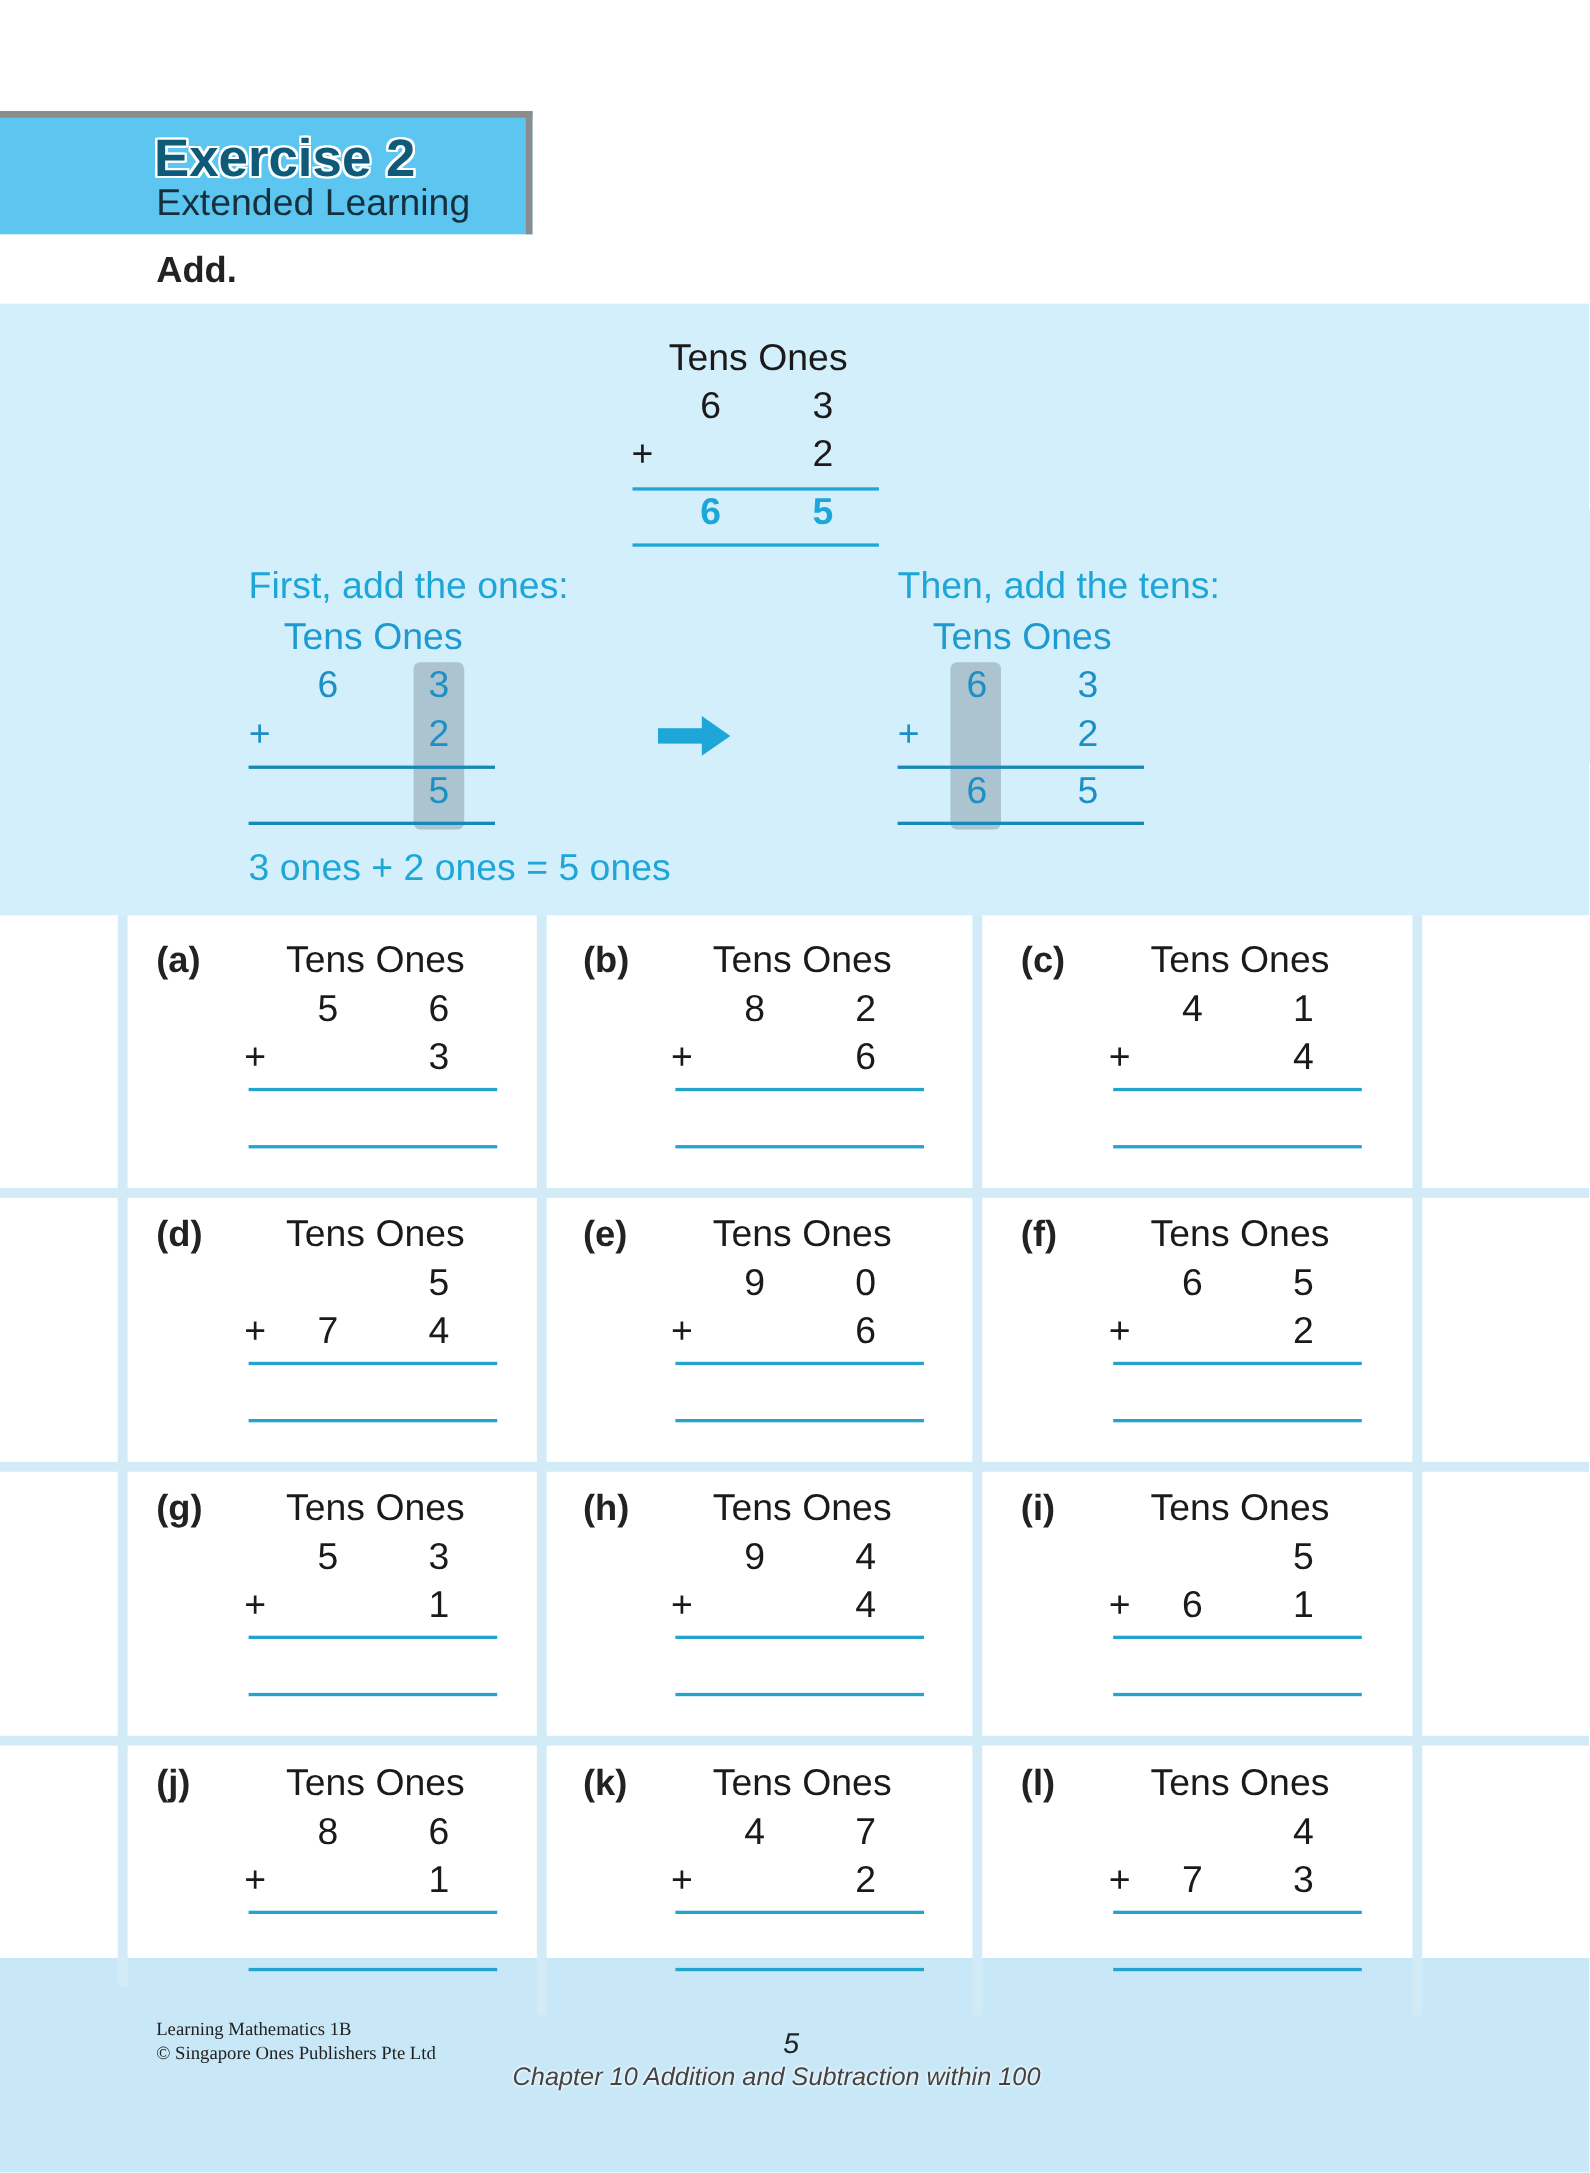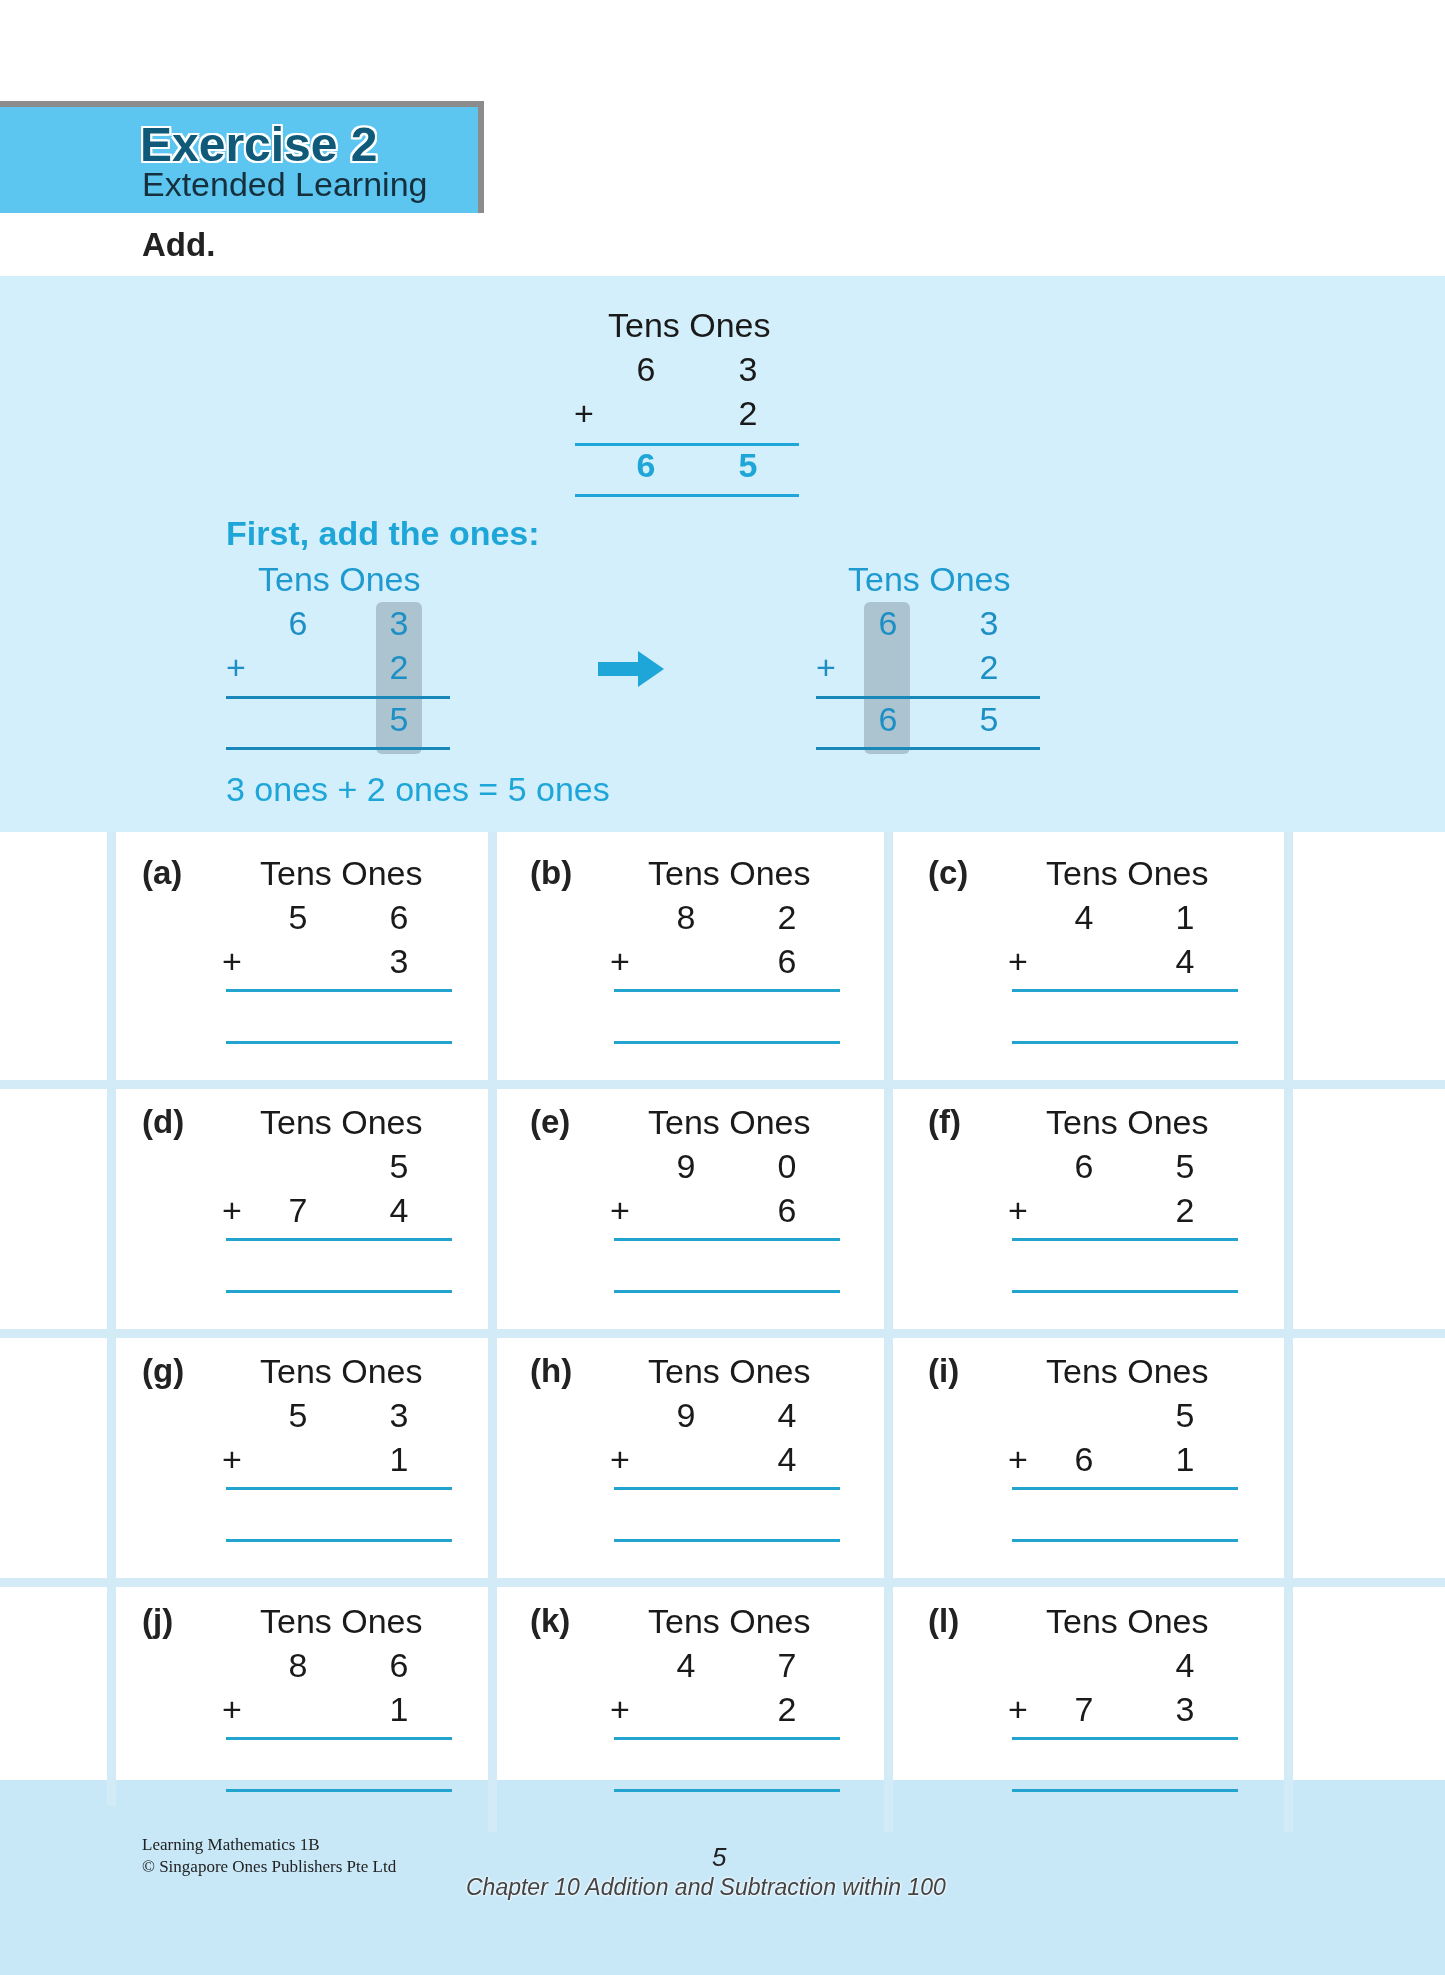--- a/index.html
+++ b/index.html
@@ -42,21 +42,21 @@
 
   .colmath { position: absolute; }
   .colmath .hdr { position: absolute; top: 0; font-size: 34px; white-space: nowrap; }
   .colmath .cell { position: absolute; font-size: 34px; width: 40px; text-align: center; }
   .colmath .line { position: absolute; height: 3px; }
 
   .demo-main { left: 570px; top: 30px; color: #1a1a1a; }
   .demo-main .line { background: #1ea6d8; }
   .demo-main .ans { color: #1ea6d8; font-weight: bold; }
 
-  .step-title { position: absolute; font-size: 34px; color: #1ea6d8; white-space: nowrap; font-weight: bold; }
+  .step-title { position: absolute; font-size: 34px; color: #1ea6d8; white-space: nowrap; }
   .step-eq { position: absolute; font-size: 34px; color: #1ea6d8; white-space: nowrap; }
 
   .demo-step { color: #1e8fc4; }
   .demo-step .hdr { color: #1e9ad0; }
   .demo-step .line { background: #1888b8; }
   .highlight {
     position: absolute; width: 46px; height: 152px; background: #9fb5c2; opacity: 0.75; border-radius: 6px;
   }
 
   .arrow { position: absolute; left: 598px; top: 375px; width: 66px; height: 36px; }
@@ -118,20 +118,21 @@
     <div class="cell" style="left:153px; top:140px;">5</div>
     <div class="line" style="left:0; top:187px; width:224px;"></div>
   </div>
   <div class="step-eq" style="left:226px; top:494px;">3 ones + 2 ones = 5 ones</div>
 
   <svg class="arrow" viewBox="0 0 66 36">
     <rect x="0" y="11" width="42" height="14" fill="#1ea6d8"></rect>
     <polygon points="40,0 66,18 40,36" fill="#1ea6d8"></polygon>
   </svg>
 
+  <div class="step-title" style="left:816px; top:238px;">Then, add the tens:</div>
   <div class="colmath demo-step" style="left:816px; top:284px;">
     <div class="highlight" style="left:48px; top:42px;"></div>
     <div class="hdr" style="left:32px;">Tens Ones</div>
     <div class="cell" style="left:52px; top:44px;">6</div>
     <div class="cell" style="left:153px; top:44px;">3</div>
     <div class="cell" style="left:-10px; top:88px;">+</div>
     <div class="cell" style="left:153px; top:88px;">2</div>
     <div class="line" style="left:0; top:136px; width:224px;"></div>
     <div class="cell" style="left:52px; top:140px;">6</div>
     <div class="cell" style="left:153px; top:140px;">5</div>

